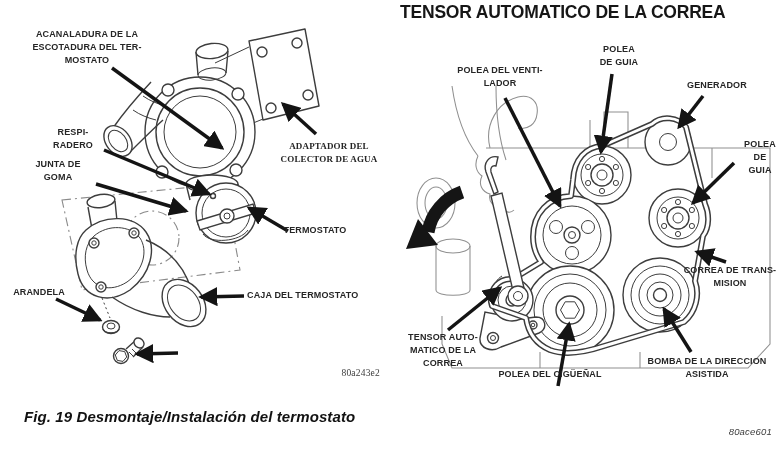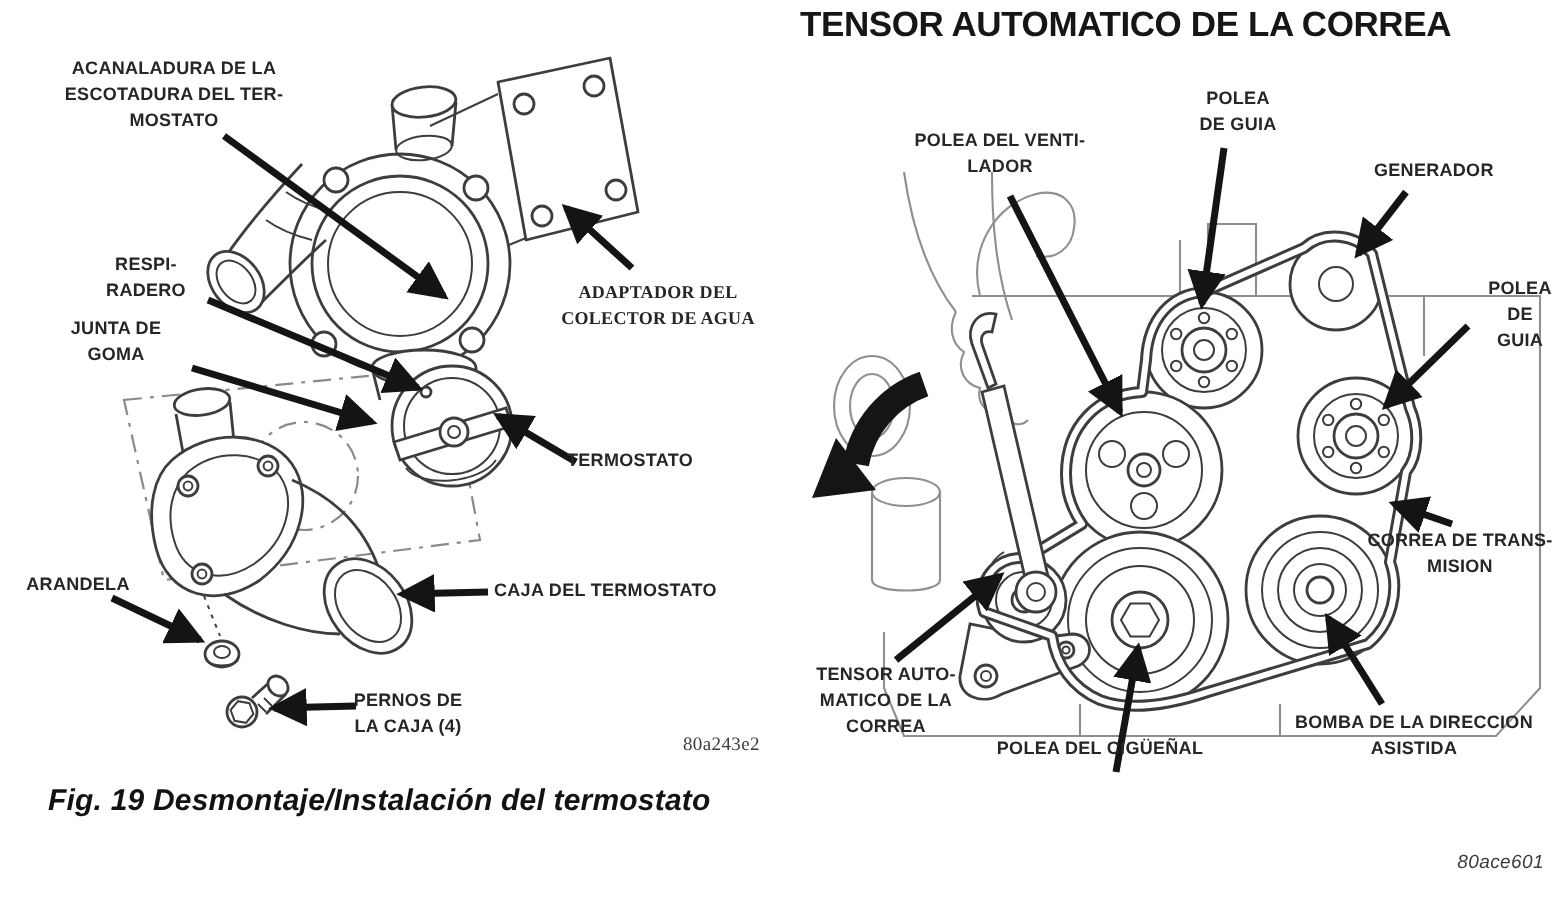--- a/index.html
+++ b/index.html
@@ -14,21 +14,21 @@
   .lbl{
     position:absolute;font-weight:bold;font-size:9px;line-height:13px;
     color:#262626;text-align:center;white-space:pre-line;letter-spacing:.15px;
   }
   .code{
     position:absolute;font-size:9.5px;color:#3c3c3c;text-align:right;
     letter-spacing:.2px;
   }
   .caption{
     position:absolute;font-style:italic;font-weight:bold;font-size:15px;
-    color:#121212;white-space:nowrap;letter-spacing:.1px;
+    color:#121212;white-space:nowrap;letter-spacing:.1px;margin-top:16px;
   }
   .fig-title{
     position:absolute;margin:0;font-weight:bold;font-size:17.5px;
     color:#161616;white-space:nowrap;letter-spacing:-.2px;
   }
   svg .ln{stroke:#3d3d3d;fill:none;stroke-width:1.4;}
   svg .lnw{stroke:#3d3d3d;fill:#ffffff;stroke-width:1.4;}
   svg .thin{stroke:#3d3d3d;fill:none;stroke-width:1;}
   svg .light{stroke:#8f8f8f;fill:none;stroke-width:1.05;}
   svg .arrow{stroke:#141414;fill:none;stroke-width:3.5;}
@@ -137,22 +137,20 @@
 MOSTATO</div>
     <div class="lbl" style="left:43px;top:126px;width:60px;">RESPI-
 RADERO</div>
     <div class="lbl" style="left:28px;top:158px;width:60px;">JUNTA DE
 GOMA</div>
     <div class="lbl" style="left:268px;top:140px;width:122px;font-family:Liberation Serif, serif;">ADAPTADOR DEL
 COLECTOR DE AGUA</div>
     <div class="lbl" style="left:276px;top:224px;width:78px;">TERMOSTATO</div>
     <div class="lbl" style="left:247px;top:289px;width:115px;text-align:left;">CAJA DEL TERMOSTATO</div>
     <div class="lbl" style="left:8px;top:286px;width:62px;">ARANDELA</div>
-    <div class="lbl" style="left:173px;top:344px;width:62px;">PERNOS DE
-LA CAJA (4)</div>
     <div class="code" style="left:318px;top:368px;width:62px;font-family:Liberation Serif, serif;">80a243e2</div>
     <div class="caption" style="left:24px;top:392px;">Fig. 19 Desmontaje/Instalación del termostato</div>
   </section>
 
   <section class="panel right">
     <h1 class="fig-title" style="left:10px;top:2px;">TENSOR AUTOMATICO DE LA CORREA</h1>
 
     <svg class="art" width="387" height="454" viewBox="0 0 387 454">
       <defs>
         <marker id="ahR" viewBox="0 0 10 10" refX="8.5" refY="5" markerWidth="5.5" markerHeight="5.5" orient="auto" markerUnits="strokeWidth">

